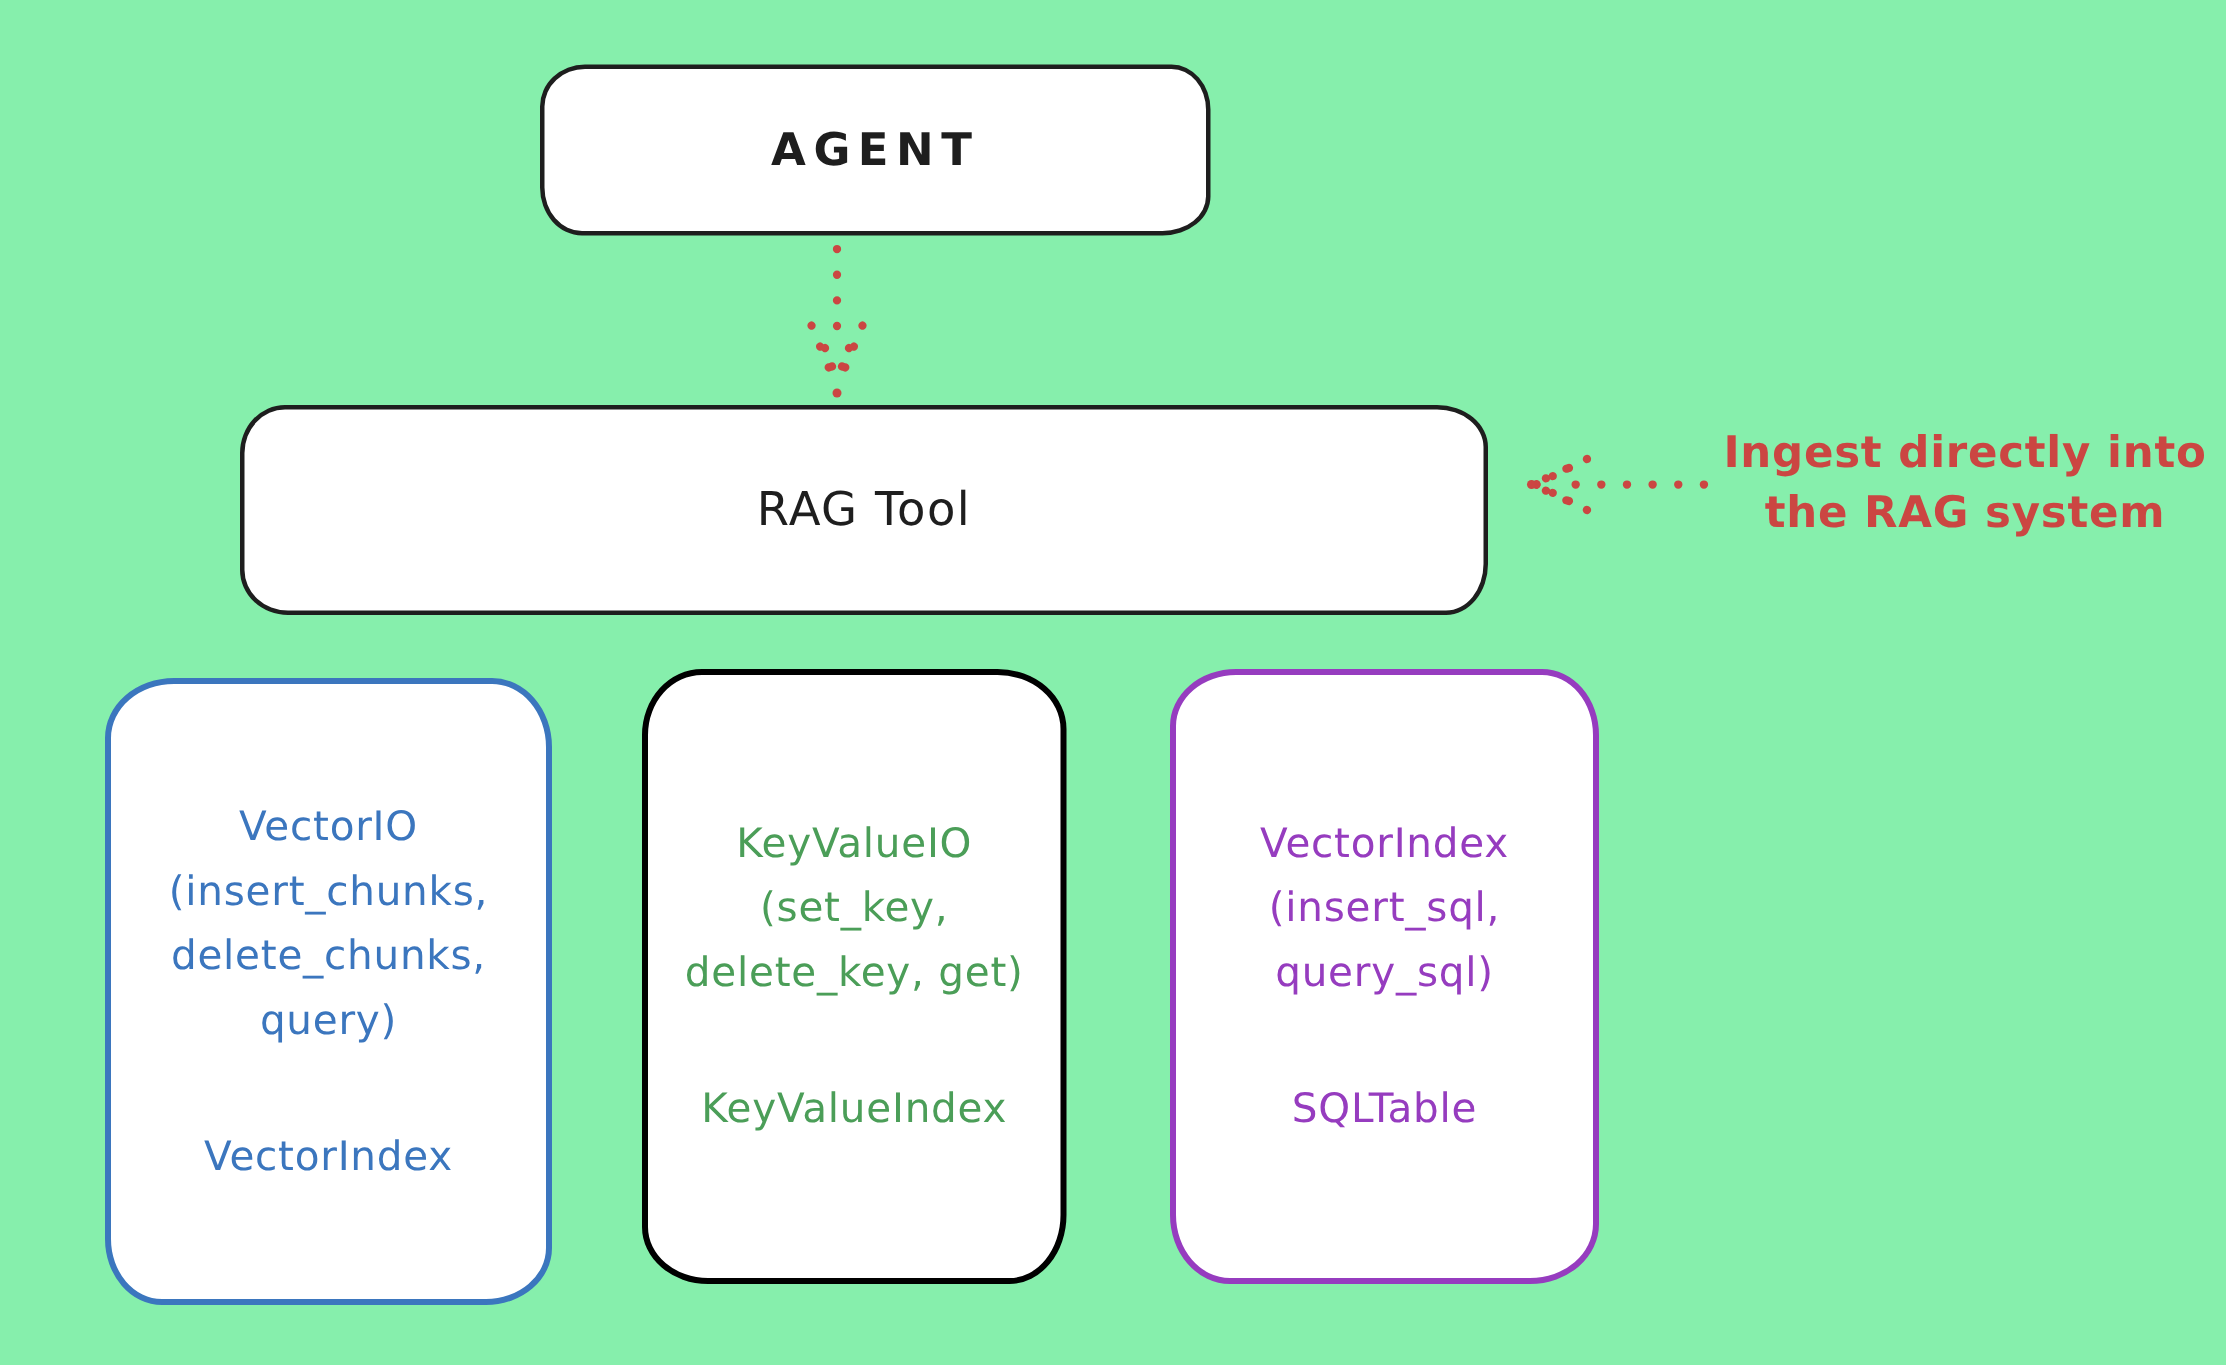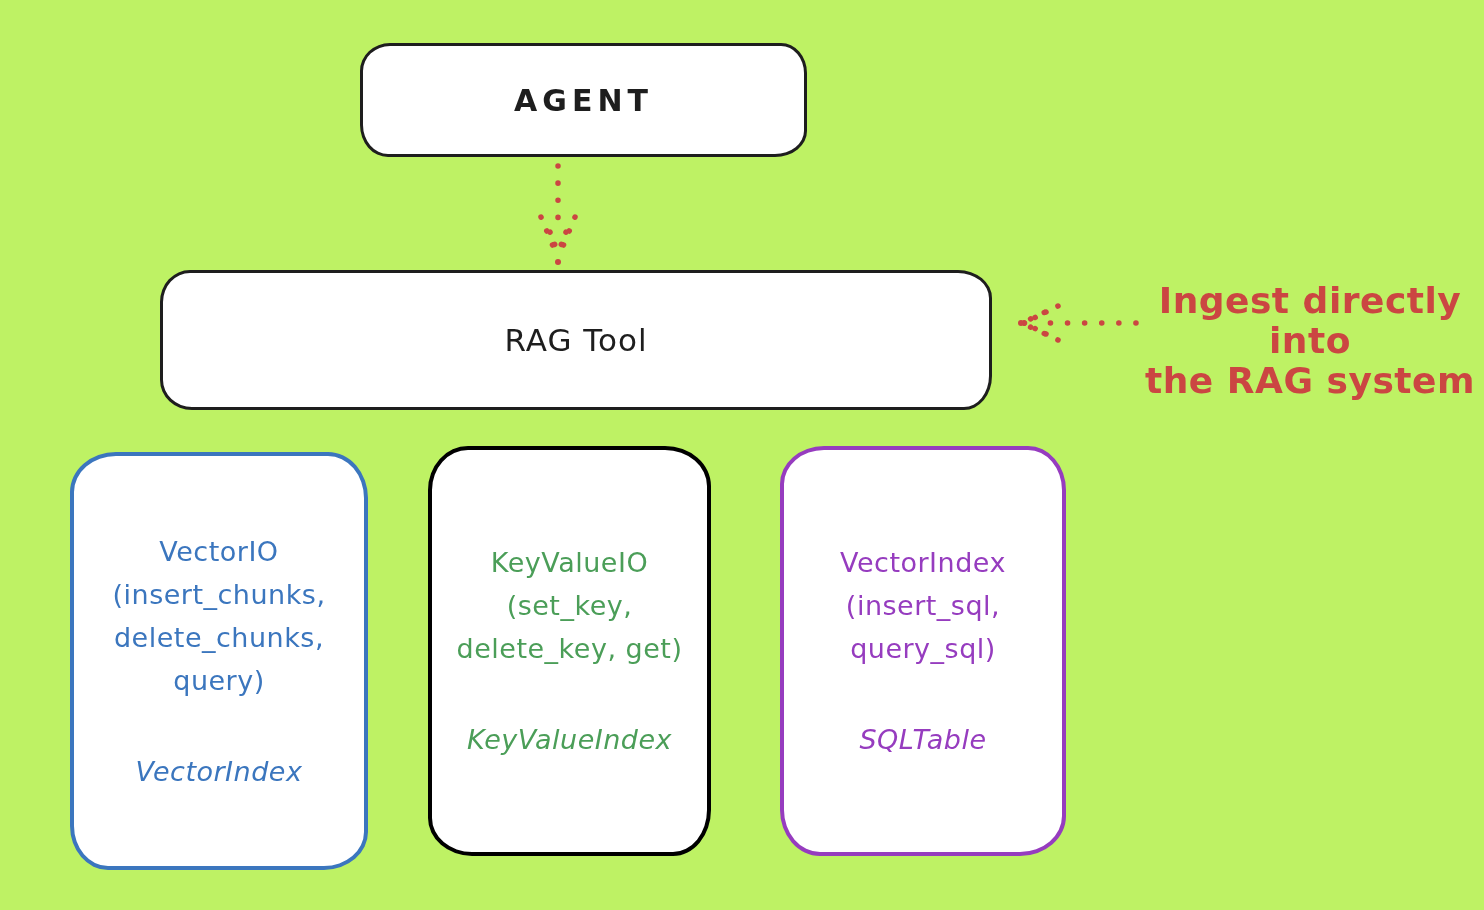--- a/index.html
+++ b/index.html
@@ -5,21 +5,21 @@
   html, body {
     margin: 0;
     padding: 0;
     background: #ffffff;
     font-family: "DejaVu Sans", sans-serif;
   }
   .canvas {
     position: relative;
     width: 1484px;
     height: 910px;
-    background: #bef264;
+    background: #86efac;
     overflow: hidden;
     color: #1e1e1e;
   }
   .sketch-box {
     position: absolute;
     display: flex;
     align-items: center;
     justify-content: center;
     background: #ffffff;
     box-sizing: border-box;
@@ -53,41 +53,40 @@
   .arrow-h {
     position: absolute;
     left: 1014px; top: 299px;
   }
   .annotation {
     position: absolute;
     left: 1143px; top: 281px;
     width: 334px;
     text-align: center;
     color: #cb4642;
-    font-size: 36px;
+    font-size: 29px;
     font-weight: bold;
     line-height: 40px;
     letter-spacing: 0.5px;
   }
   .io-box {
     position: absolute;
     display: flex;
     flex-direction: column;
     align-items: center;
     justify-content: center;
     background: #ffffff;
     box-sizing: border-box;
     text-align: center;
     font-size: 27px;
     line-height: 43px;
     letter-spacing: 0.5px;
   }
   .io-box .io-index {
     margin-top: 48px;
-    font-style: italic;
   }
   .io-blue {
     left: 70px; top: 452px;
     width: 298px; height: 418px;
     border: 4px solid #3b76be;
     color: #3b76be;
     border-radius: 46px 40px 44px 38px / 40px 46px 38px 44px;
   }
   .io-green {
     left: 428px; top: 446px;

